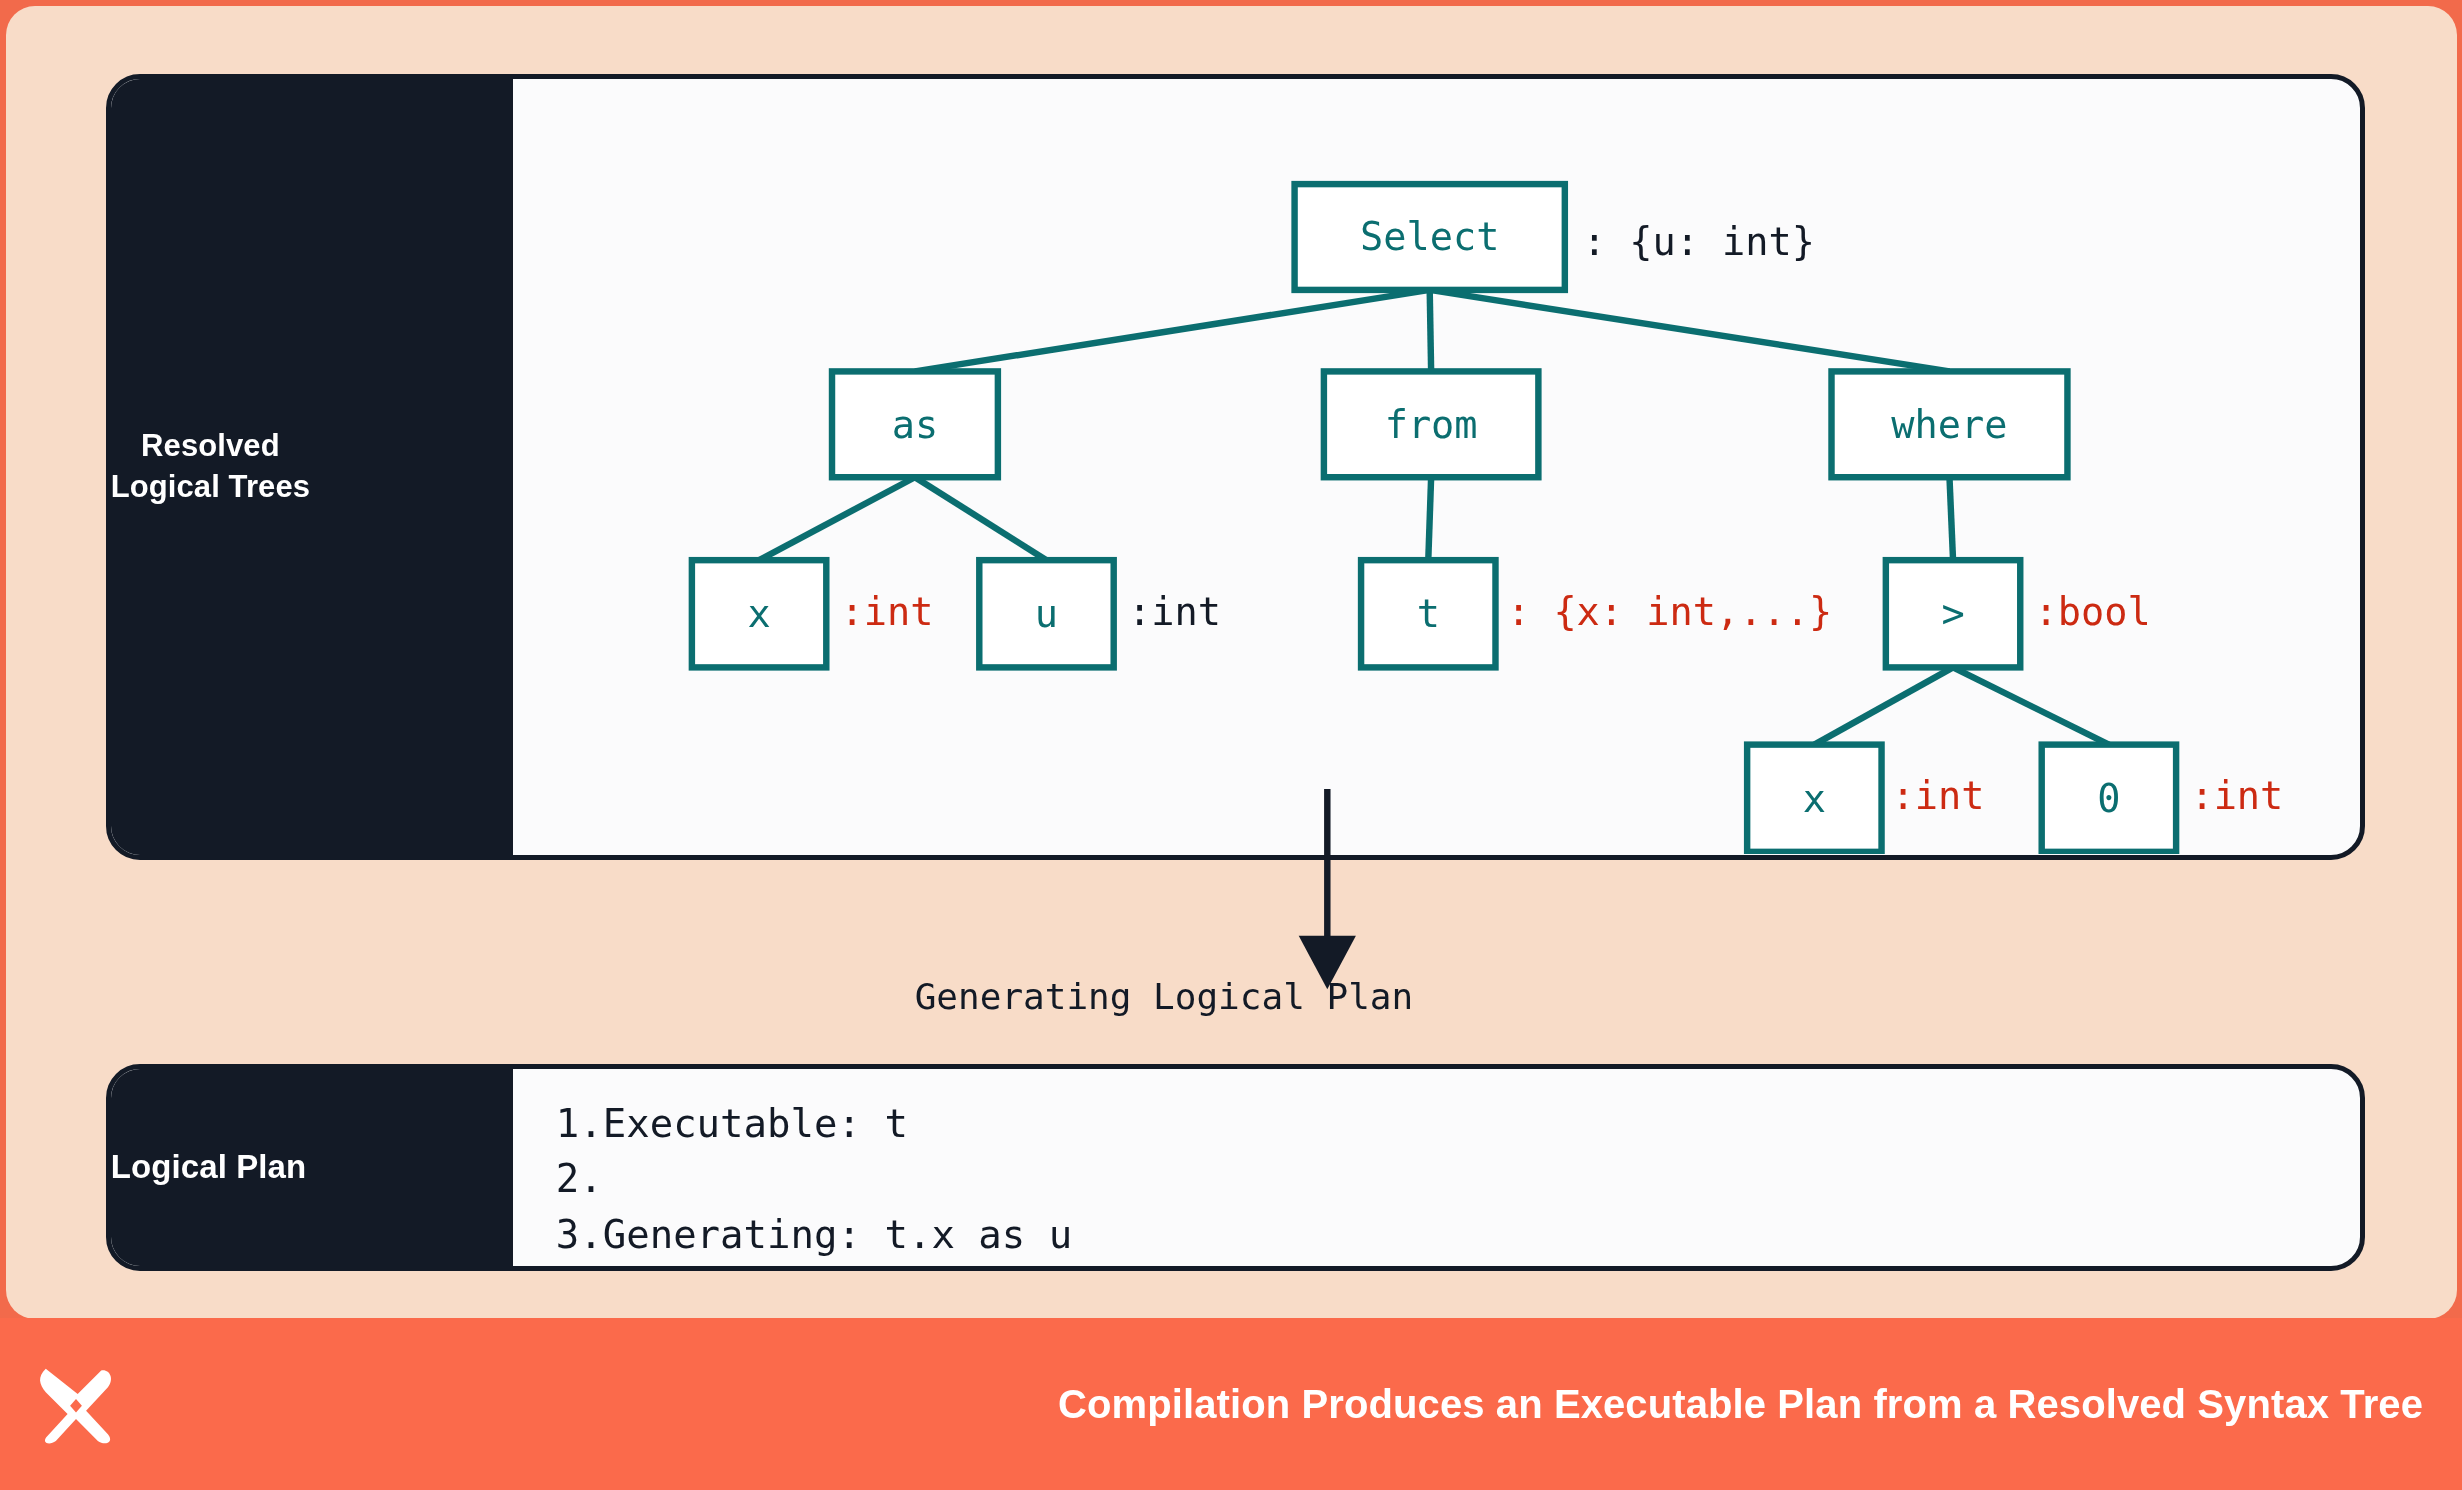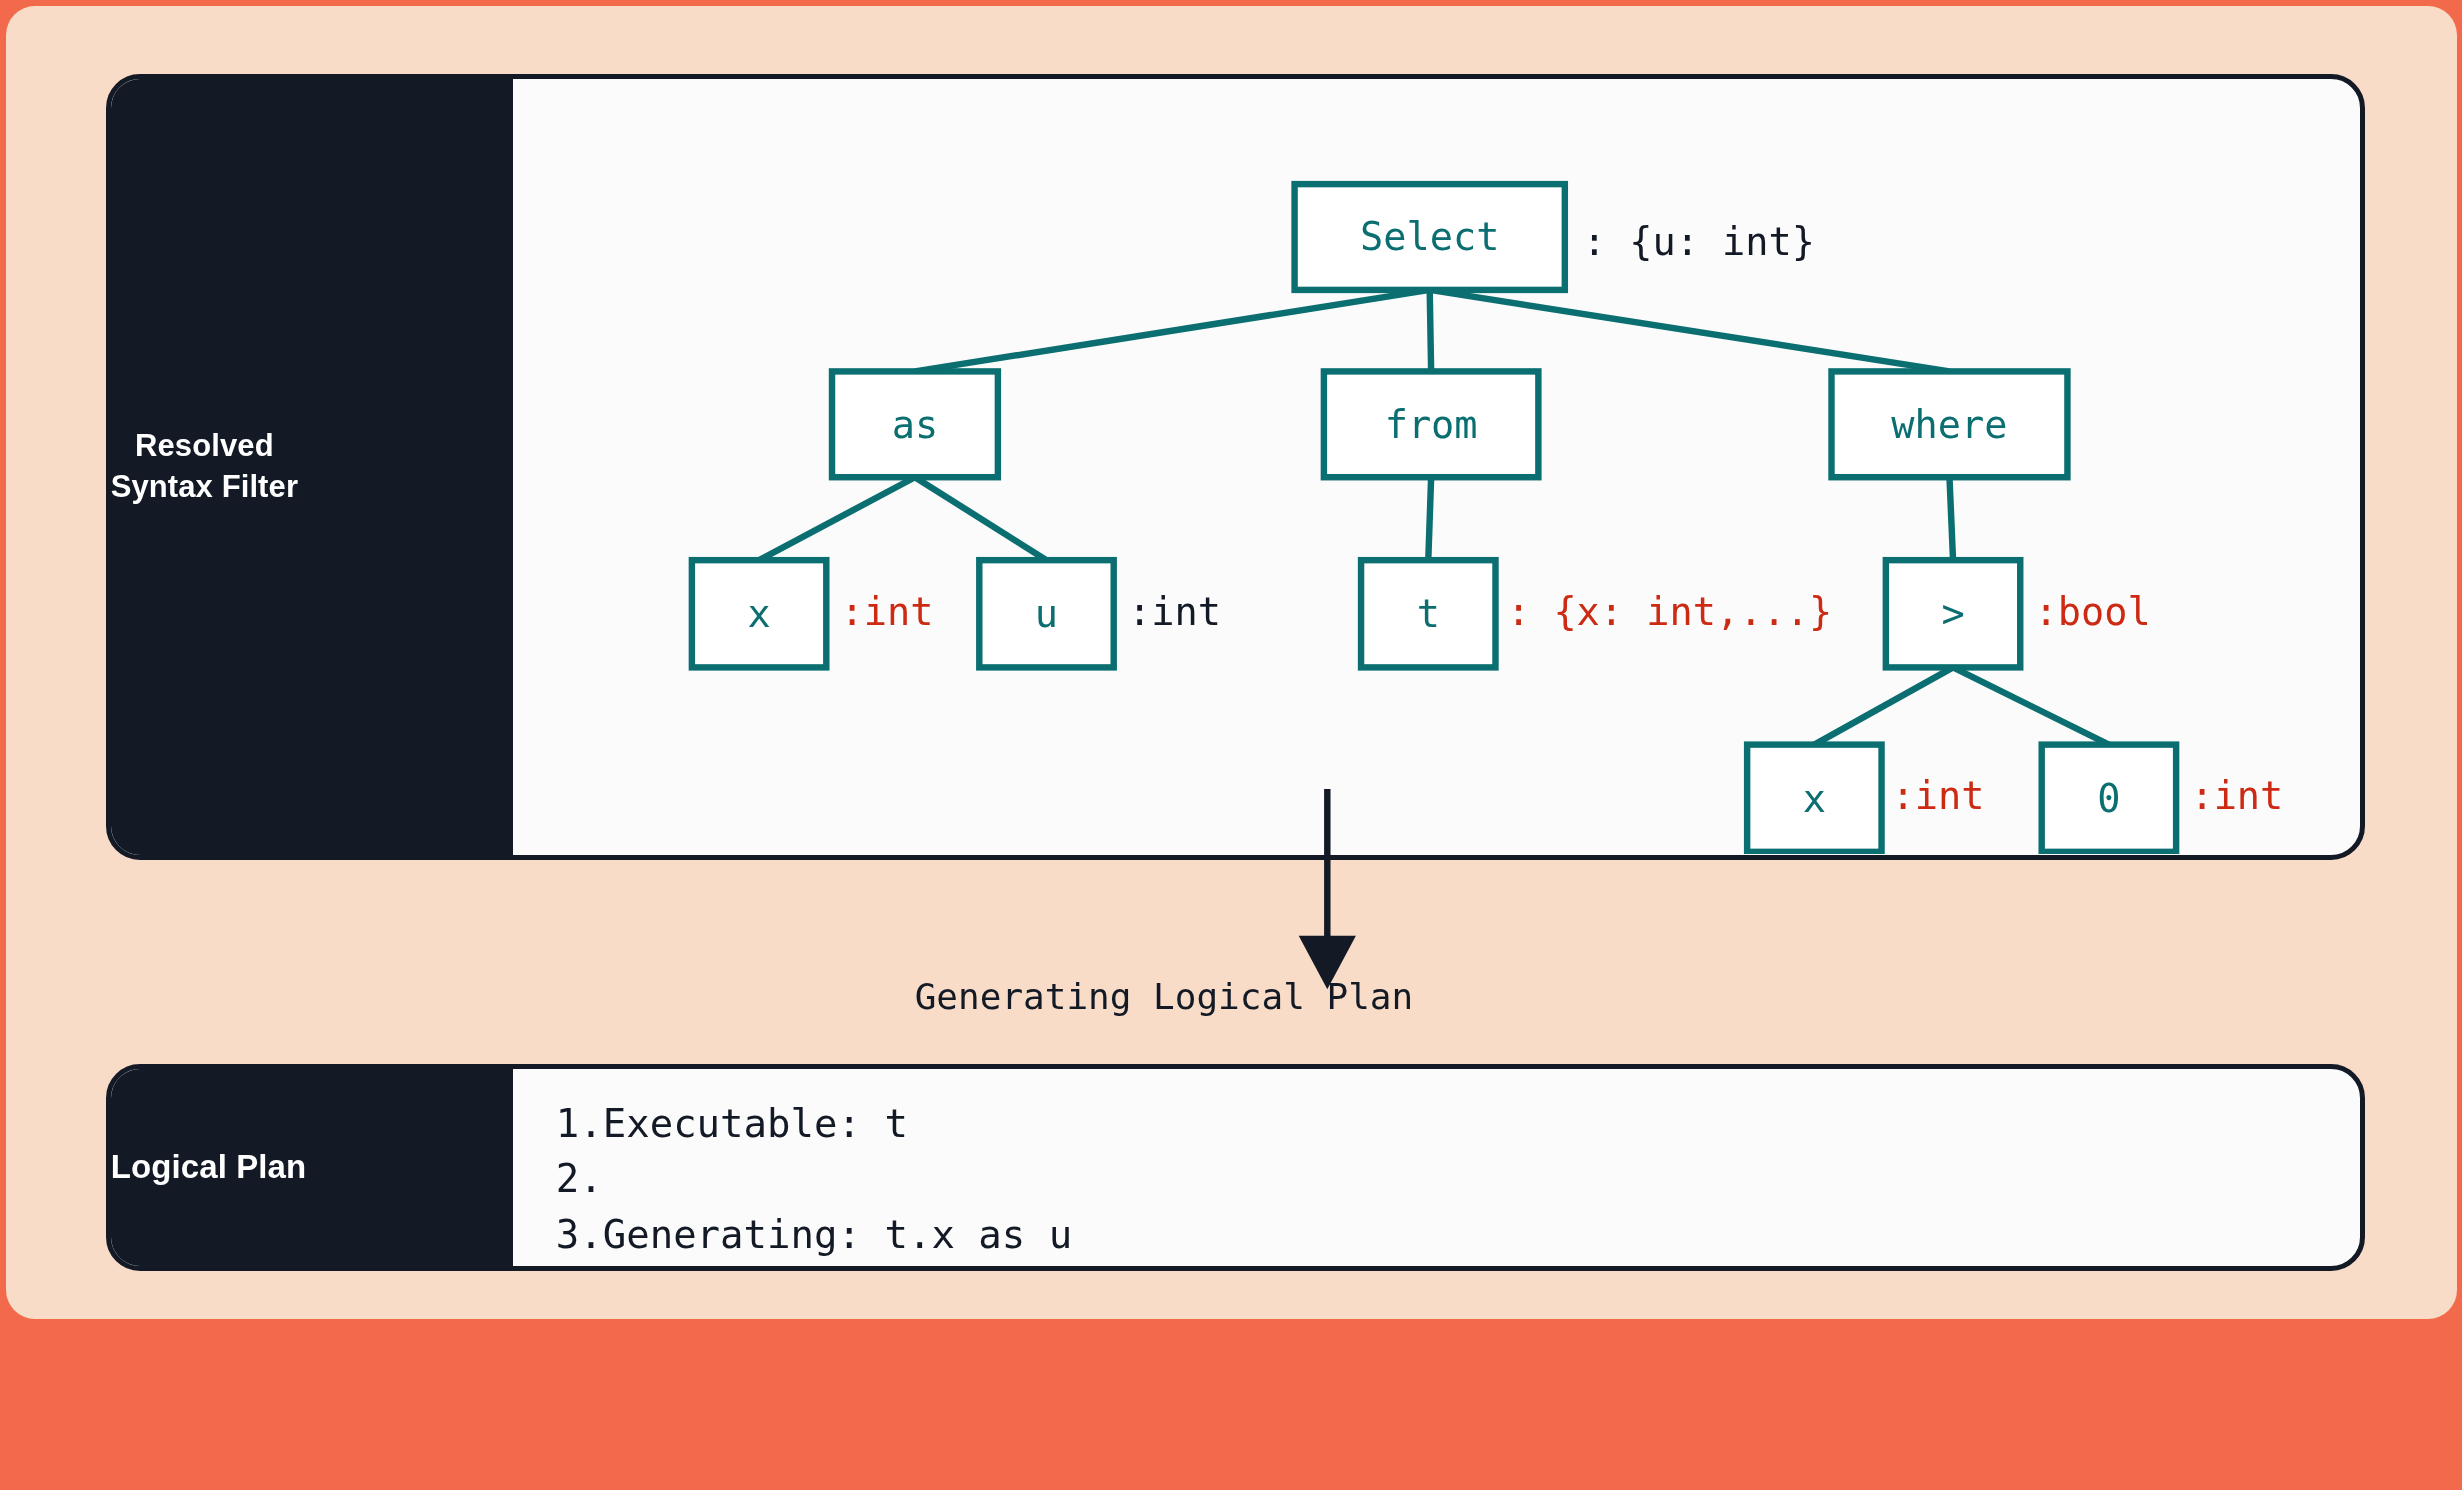--- a/index.html
+++ b/index.html
@@ -101,21 +101,21 @@
 <body>
 
 <div id="root">
 
   <div class="peach-card">
 
     <div class="panel" id="panel-top">
       <div class="panel-label">
         <div>
           <div>Resolved</div>
-          <div>Syntax Filter</div>
+          <div>Logical Trees</div>
         </div>
       </div>
       <div class="panel-body">
         <svg id="tree-svg" width="1852" height="775" viewBox="0 0 2590 1084">
           <g id="tree-edges">
               <line x1="1282" y1="295" x2="562" y2="409" class="edge"></line>
               <line x1="1282" y1="295" x2="1284" y2="409" class="edge"></line>
               <line x1="1282" y1="295" x2="2009" y2="409" class="edge"></line>
               <line x1="562" y1="557" x2="344" y2="673" class="edge"></line>
               <line x1="562" y1="557" x2="746" y2="673" class="edge"></line>
@@ -179,15 +179,22 @@
             <div class="plan-row">
               <span class="plan-num">3.</span>
               <span>Generating: t.x as u</span>
             </div>
           </div>
       </div>
     </div>
 
   </div>
 
+  <div id="footer">
+    <svg id="footer-logo" width="84" height="84" viewBox="0 0 100 100">
+      <path fill="#FFFFFF" d="M14 8 C4 18 6 26 14 36 L40 62 L16 88 C8 96 18 100 26 94 L50 68 L76 94 C84 100 96 96 88 86 L62 58 L88 30 C96 20 90 8 80 10 L52 38 Z"></path>
+      <path fill="#FB6A4B" d="M50 44 L57 52 L50 60 L43 52 Z"></path>
+    </svg>
+    <div id="footer-caption">Compilation Produces an Executable Plan from a Resolved Syntax Tree</div>
+  </div>
 
 </div>
 
 
 </body></html>

